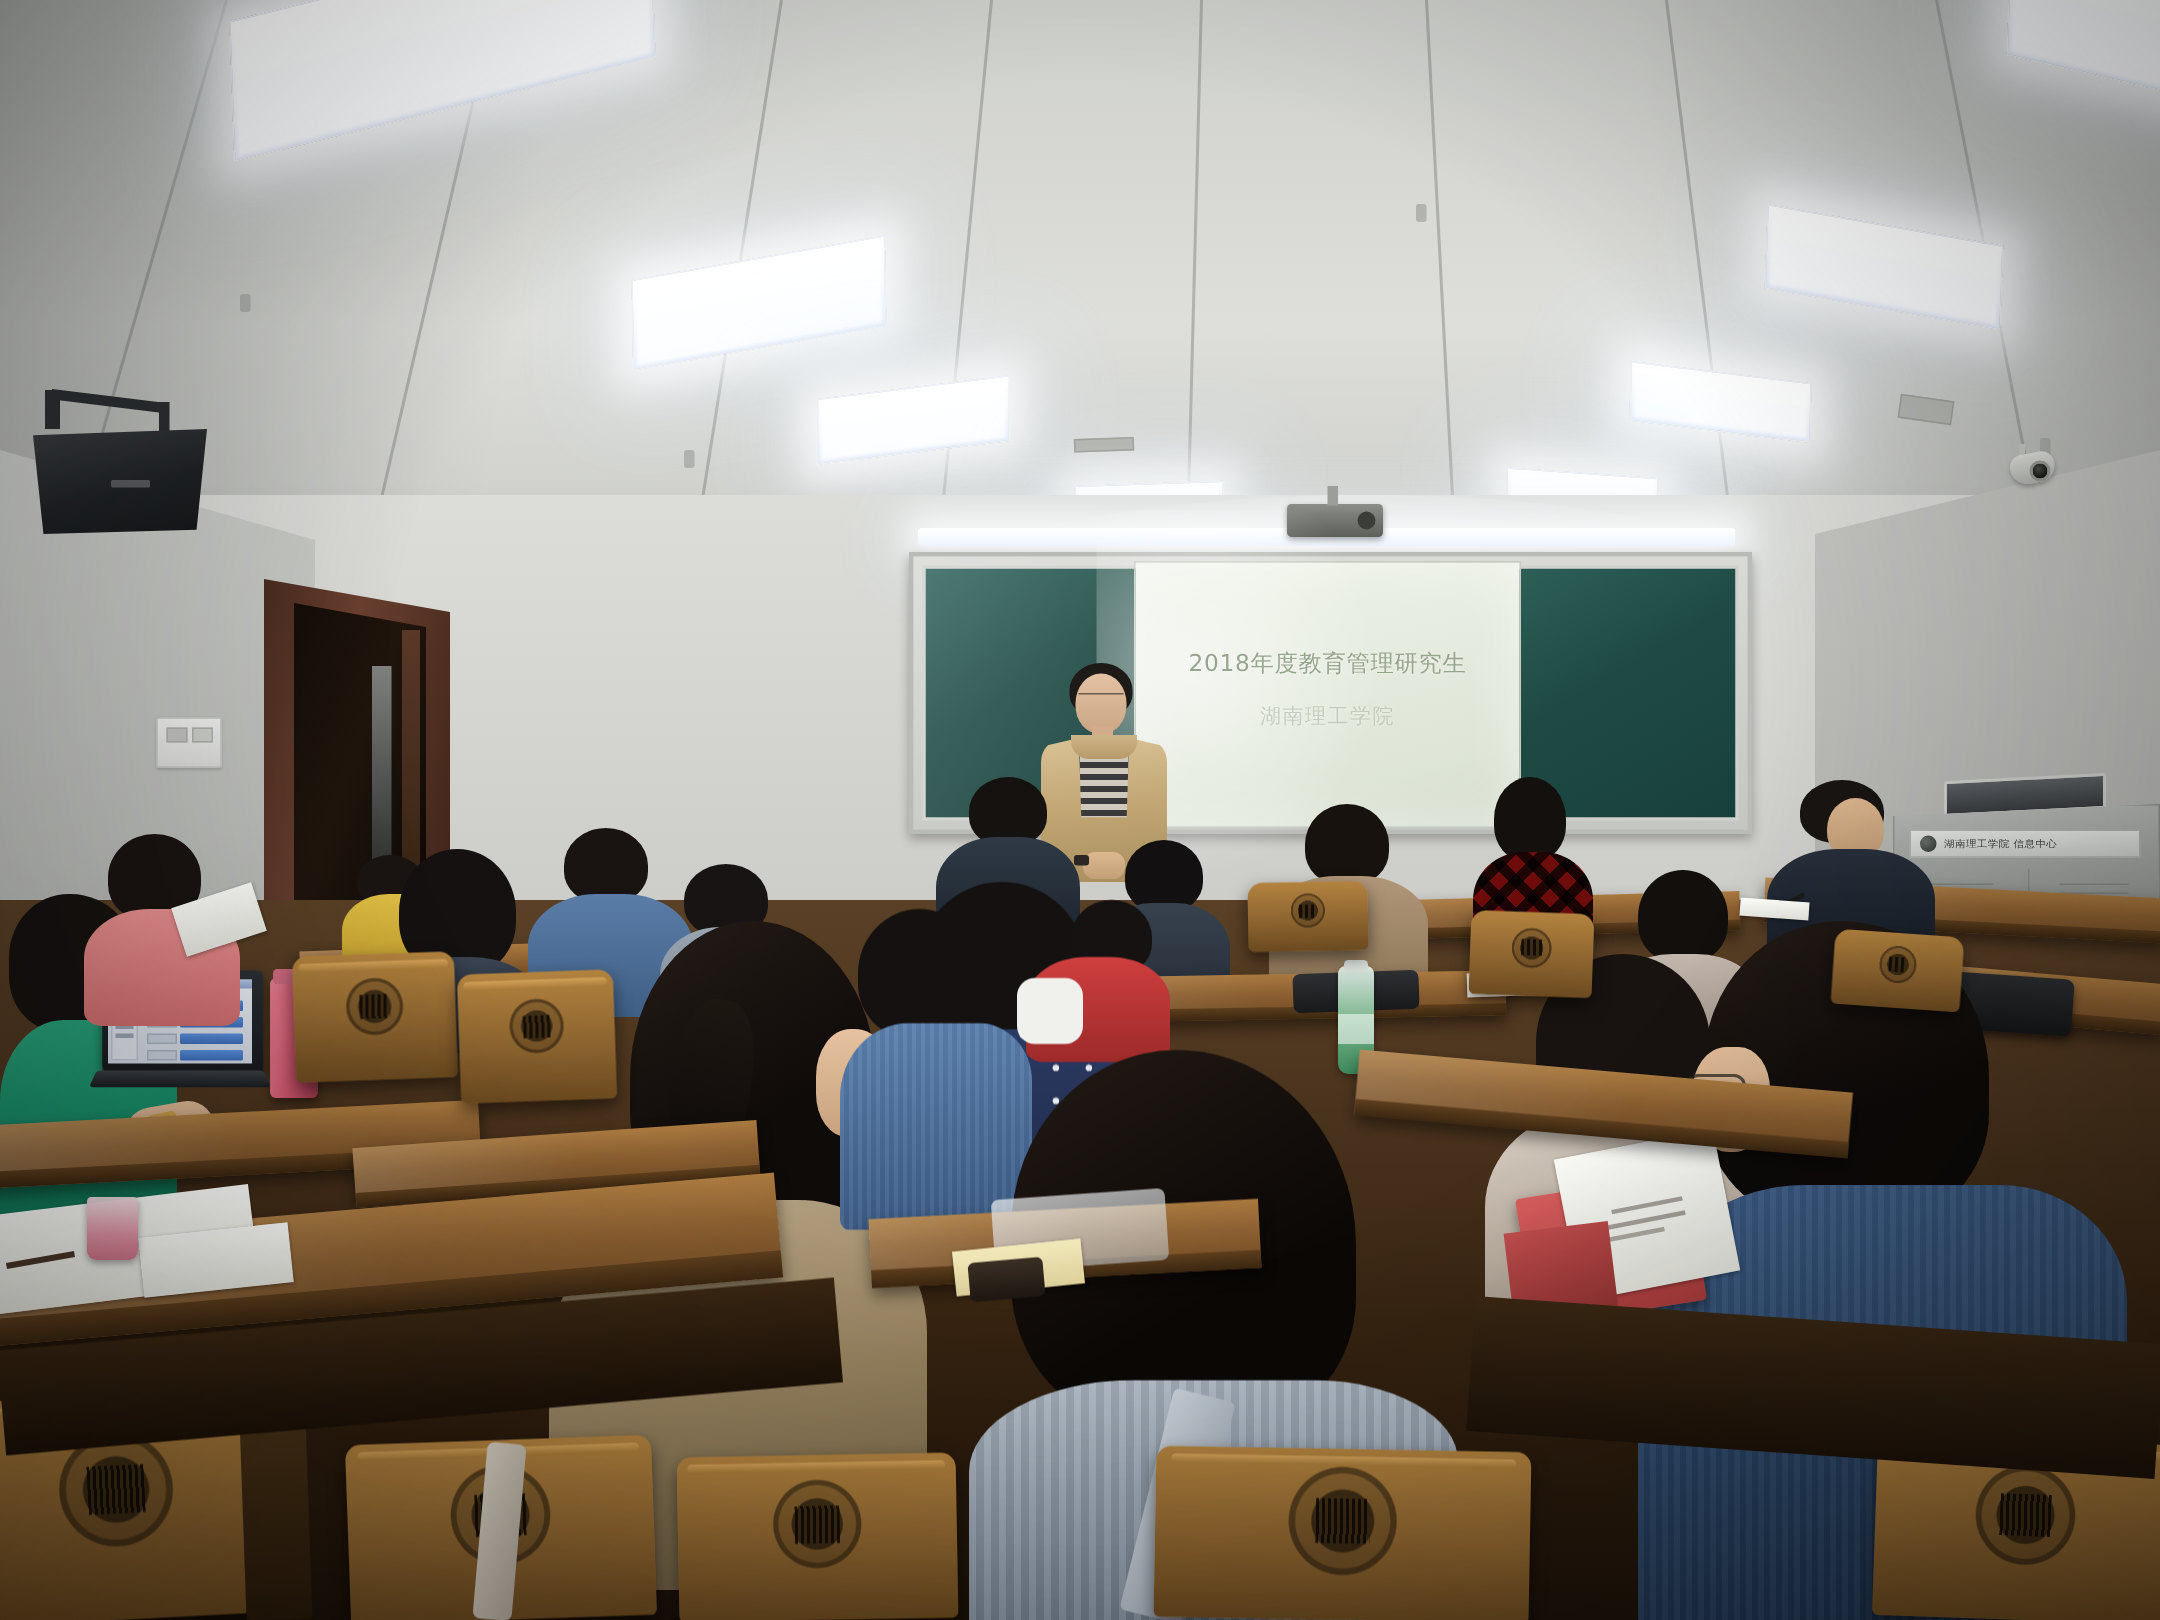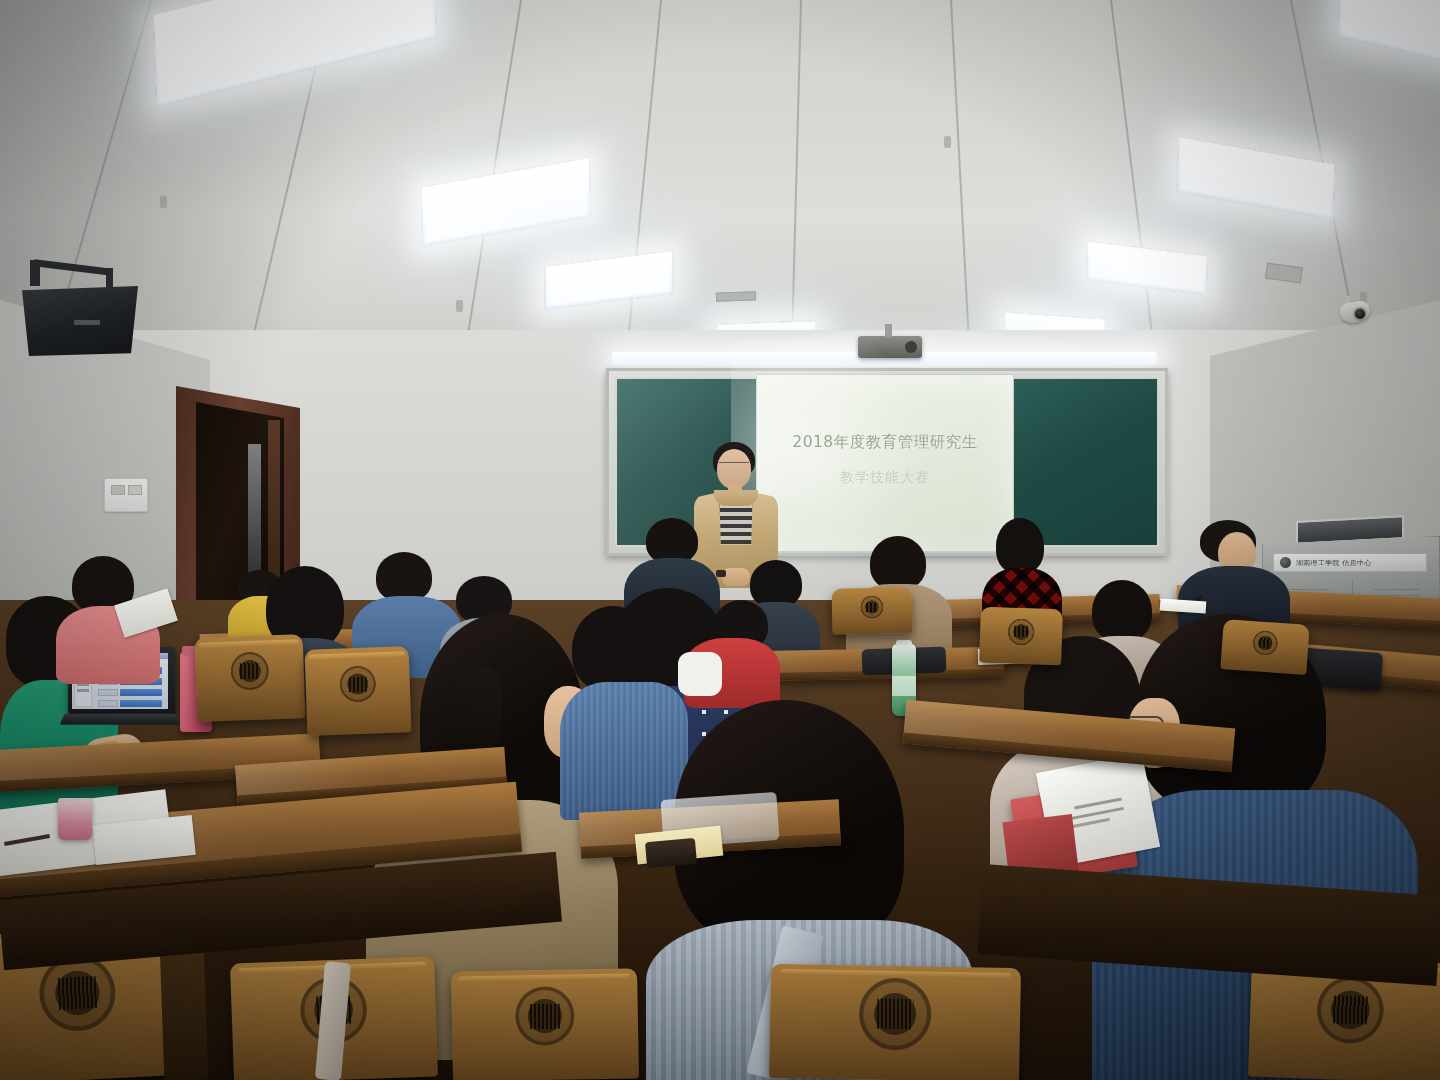--- a/index.html
+++ b/index.html
@@ -453,21 +453,21 @@
 
   <div id="board-frame" class="abs">
     <div class="board-panel" id="board-left"></div>
     <div class="board-panel" id="board-right"></div>
     <div class="sheen"></div>
   </div>
 
   <div id="screen" class="abs">
     <div class="glare"></div>
     <div class="slide-l1">2018年度教育管理研究生</div>
-    <div class="slide-l2">教学技能大赛</div>
+    <div class="slide-l2">湖南理工学院</div>
   </div>
 
   <div id="wallmon" class="abs"></div>
   <div id="podium" class="abs">
     <div class="signstrip">
       <span class="logo-dot"></span>
       <span class="signtext">湖南理工学院  信息中心</span>
     </div>
     <div class="divline" style="left:89px;"></div>
     <div class="louver" style="left:20px;top:52px;"></div>

